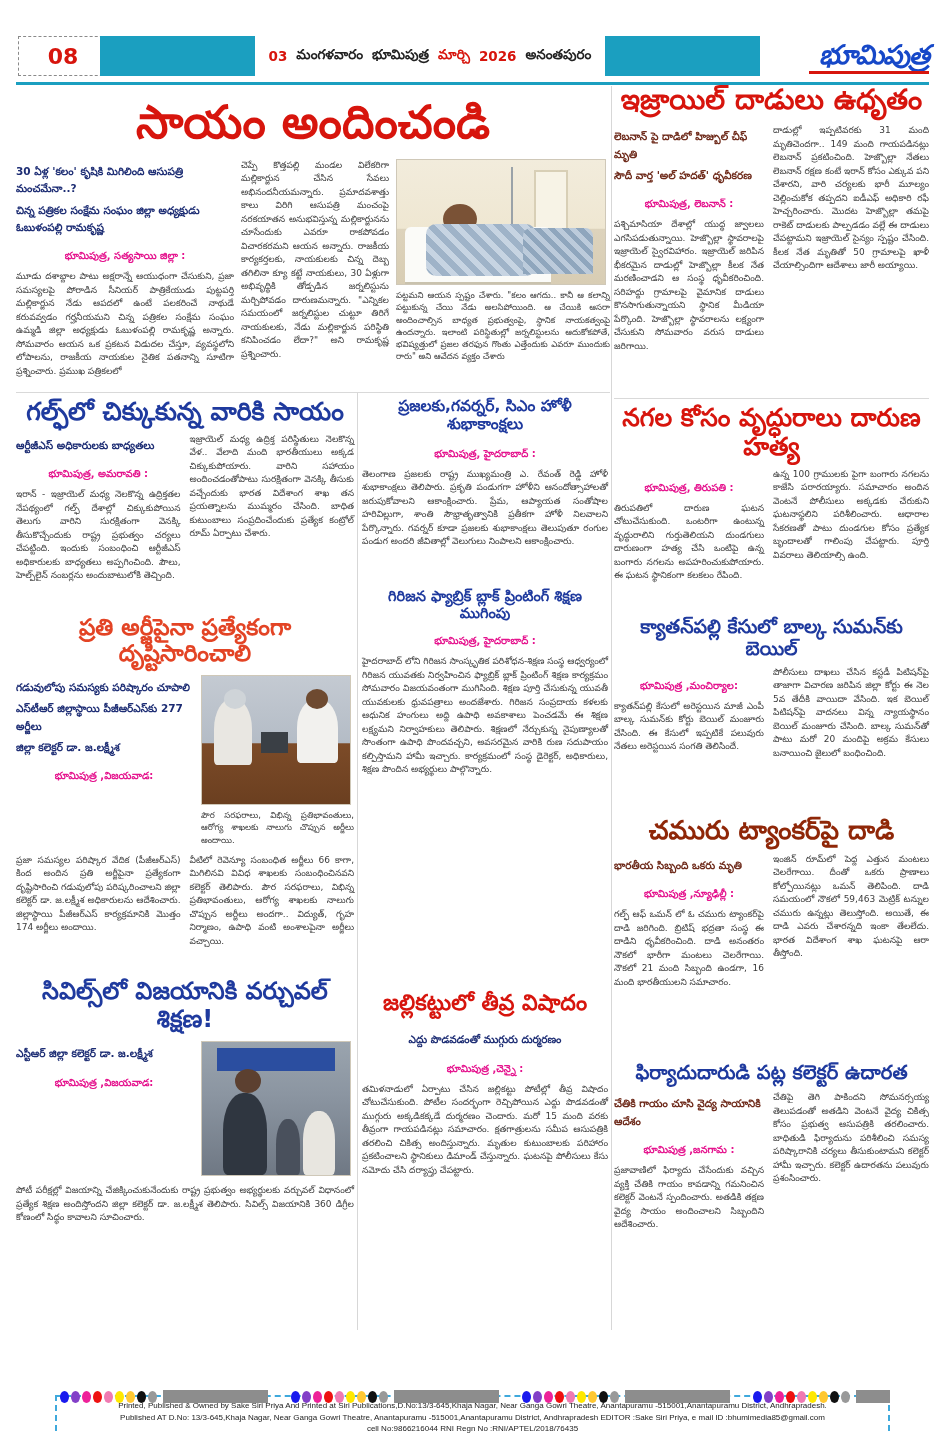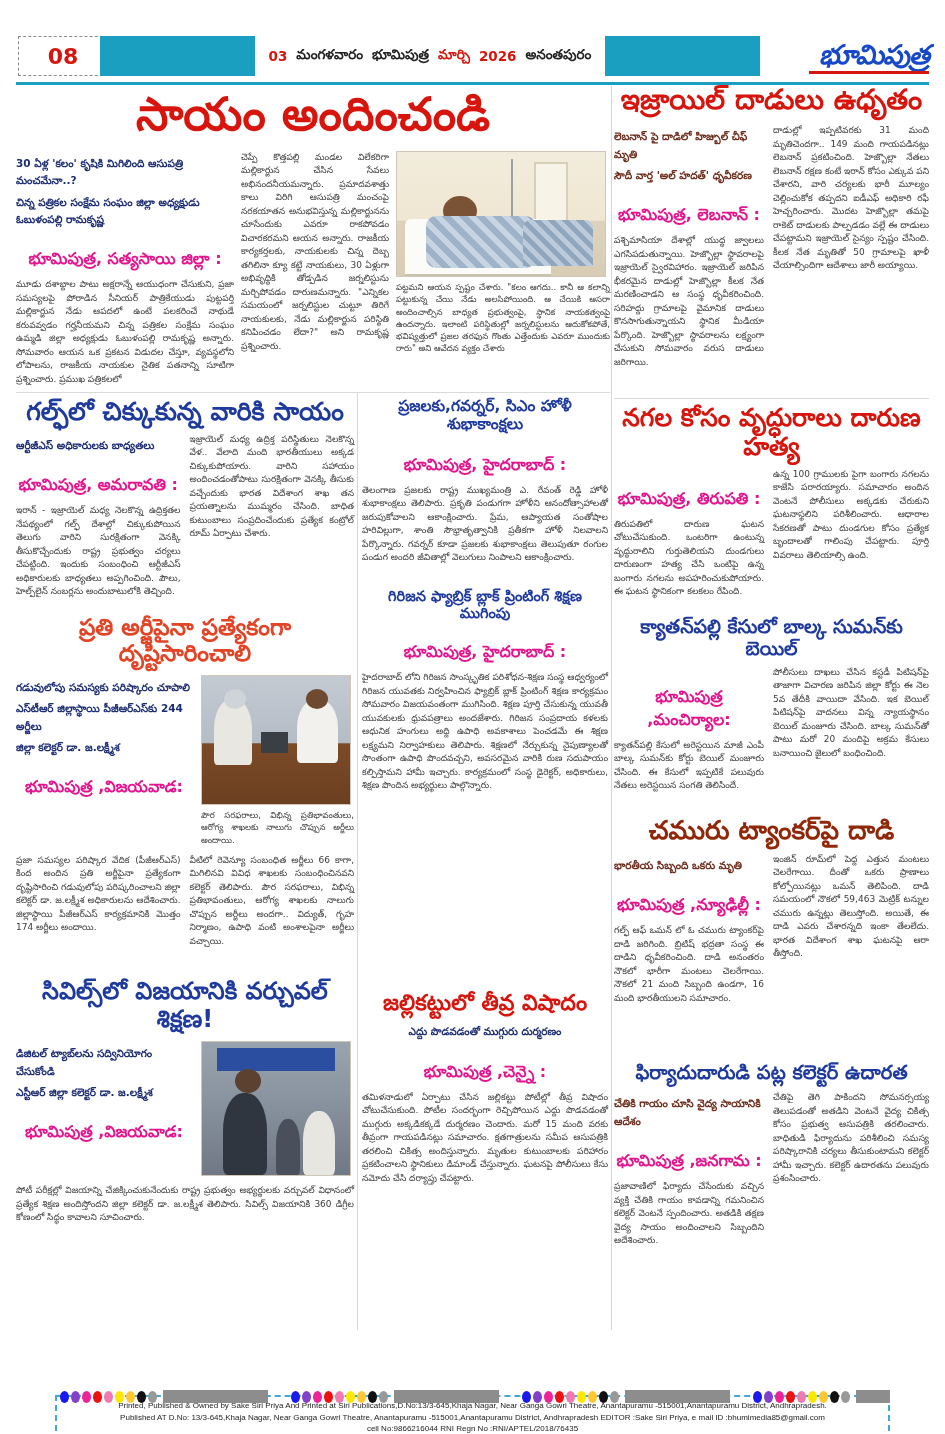--- a/index.html
+++ b/index.html
@@ -25,21 +25,21 @@
   .logo .u{width:120px;height:3px;background:var(--red);margin-top:3px;}
   .head-rule{position:absolute;left:16px;top:82px;width:913px;height:3px;background:var(--teal);}
 
   
   .article{position:absolute;}
   .hl{text-align:center;font-weight:800;line-height:1.15;}
   .hl.red{color:var(--red);} .hl.blue{color:var(--blue);}
   .hl.darkred{color:var(--darkred);} .hl.orange{color:var(--orange);}
   .sub{font-weight:bold;font-size:10.5px;line-height:1.65;color:var(--navy);margin:4px 0;}
   .sub.maroon{color:var(--maroon);}
-  .byline{font-weight:bold;font-size:16px;color:var(--pink);text-align:center;margin:21px 0 6px 0;}
+  .byline{font-weight:bold;font-size:10px;color:var(--pink);text-align:center;margin:14px 0 6px 0;}
   .bodytxt{font-size:9px;line-height:1.5;color:#3b3b3b;text-align:justify;}
   .cols{display:flex;gap:9px;}
   .cols .col{flex:1;}
   .vrule{position:absolute;width:1px;background:#d7d7d7;}
   .hrule{position:absolute;height:1px;background:#d9d9d9;}
 
   
   .photo{position:relative;overflow:hidden;border:1px solid #cfc8b8;}
   .ph-hospital{background:linear-gradient(#f2ecdc 0%,#efe7d2 55%,#ddd3bc 56%,#d8cdb4 100%);}
   .ph-hospital .door{position:absolute;right:18%;top:8%;width:16%;height:60%;background:#f7f3e6;border:2px solid #d8cfb6;}
@@ -96,21 +96,21 @@
     <div class="t">భూమిపుత్ర</div>
     <div class="u"></div>
   </div>
   <div class="head-rule"></div>
 
   <div class="vrule" style="left:357px;top:392px;height:938px;"></div>
   <div class="vrule" style="left:611px;top:86px;height:1244px;"></div>
   <div class="hrule" style="left:16px;top:392px;width:594px;"></div>
   <div class="hrule" style="left:614px;top:398px;width:315px;"></div>
 
-  <div class="article" style="left:16px;top:88px;width:594px;height:304px;">
+  <div class="article" style="left:16px;top:96px;width:594px;height:304px;">
     <div class="hl red" style="font-size:46px;">సాయం అందించండి</div>
     <div class="cols" style="margin-top:10px;gap:7px;">
       <div class="col" style="flex:0 0 218px;">
         <div class="sub">30 ఏళ్ల 'కలం' కృషికి మిగిలింది ఆసుపత్రి మంచమేనా..?</div>
         <div class="sub">చిన్న పత్రికల సంక్షేమ సంఘం జిల్లా అధ్యక్షుడు ఓబుళంపల్లి రామకృష్ణ</div>
         <div class="byline">భూమిపుత్ర, సత్యసాయి జిల్లా :</div>
         <div class="bodytxt">మూడు దశాబ్దాల పాటు అక్షరాన్నే ఆయుధంగా చేసుకుని, ప్రజా సమస్యలపై పోరాడిన సీనియర్ పాత్రికేయుడు పుట్టపర్తి మల్లికార్జున నేడు ఆపదలో ఉంటే పలకరించే నాథుడే కరువవ్వడం గర్హనీయమని చిన్న పత్రికల సంక్షేమ సంఘం ఉమ్మడి జిల్లా అధ్యక్షుడు ఓబుళంపల్లి రామకృష్ణ అన్నారు. సోమవారం ఆయన ఒక ప్రకటన విడుదల చేస్తూ, వ్యవస్థలోని లోపాలను, రాజకీయ నాయకుల నైతిక పతనాన్ని సూటిగా ప్రశ్నించారు. ప్రముఖ పత్రికలలో</div>
       </div>
       <div class="col" style="flex:0 0 148px;">
         <div class="bodytxt">చెప్పే కొత్తపల్లి మండల విలేకరిగా మల్లికార్జున చేసిన సేవలు అభినందనీయమన్నారు. ప్రమాదవశాత్తు కాలు విరిగి ఆసుపత్రి మంచంపై నరకయాతన అనుభవిస్తున్న మల్లికార్జునను చూసేందుకు ఎవరూ రాకపోవడం విచారకరమని ఆయన అన్నారు. రాజకీయ కార్యకర్తలకు, నాయకులకు చిన్న దెబ్బ తగిలినా క్యూ కట్టే నాయకులు, 30 ఏళ్లుగా అభివృద్ధికి తోడ్పడిన జర్నలిస్టును మర్చిపోవడం దారుణమన్నారు. "ఎన్నికల సమయంలో జర్నలిస్టుల చుట్టూ తిరిగే నాయకులకు, నేడు మల్లికార్జున పరిస్థితి కనిపించడం లేదా?" అని రామకృష్ణ ప్రశ్నించారు.</div>
@@ -175,21 +175,21 @@
         <div class="bodytxt">ఉన్న 100 గ్రాములకు పైగా బంగారు నగలను కాజేసి పరారయ్యారు. సమాచారం అందిన వెంటనే పోలీసులు అక్కడకు చేరుకుని ఘటనాస్థలిని పరిశీలించారు. ఆధారాల సేకరణతో పాటు దుండగుల కోసం ప్రత్యేక బృందాలతో గాలింపు చేపట్టారు. పూర్తి వివరాలు తెలియాల్సి ఉంది.</div>
       </div>
     </div>
   </div>
 
   <div class="article" style="left:16px;top:614px;width:338px;height:352px;">
     <div class="hl orange" style="font-size:23px;">ప్రతి అర్జీపైనా ప్రత్యేకంగా దృష్టిసారించాలి</div>
     <div class="cols" style="margin-top:8px;">
       <div class="col" style="flex:0 0 176px;">
         <div class="sub">గడువులోపు సమస్యకు పరిష్కారం చూపాలి</div>
-        <div class="sub">ఎస్‌టీఆర్ జిల్లాస్థాయి పీజీఆర్ఎస్‌కు 244 అర్జీలు</div>
+        <div class="sub">ఎస్‌టీఆర్ జిల్లాస్థాయి పీజీఆర్ఎస్‌కు 277 అర్జీలు</div>
         <div class="sub">జిల్లా కలెక్టర్ డా. జ.లక్ష్మీశ</div>
         <div class="byline">భూమిపుత్ర ,విజయవాడ:</div>
       </div>
       <div class="col">
         <div class="photo ph-meeting" style="width:150px;height:130px;">
           <div class="f f1"></div>
           <div class="h1"></div>
           <div class="laptop"></div>
           <div class="f f2"></div>
           <div class="h2"></div>
@@ -237,21 +237,20 @@
       <div class="col">
         <div class="bodytxt">ఇంజిన్ రూమ్‌లో పెద్ద ఎత్తున మంటలు చెలరేగాయి. దీంతో ఒకరు ప్రాణాలు కోల్పోయినట్లు ఒమన్ తెలిపింది. దాడి సమయంలో నౌకలో 59,463 మెట్రిక్ టన్నుల చమురు ఉన్నట్లు తెలుస్తోంది. అయితే, ఈ దాడి ఎవరు చేశారన్నది ఇంకా తేలలేదు. భారత విదేశాంగ శాఖ ఘటనపై ఆరా తీస్తోంది.</div>
       </div>
     </div>
   </div>
 
   <div class="article" style="left:16px;top:978px;width:338px;height:350px;">
     <div class="hl blue" style="font-size:24px;">సివిల్స్‌లో విజయానికి వర్చువల్ శిక్షణ!</div>
     <div class="cols" style="margin-top:8px;">
       <div class="col" style="flex:0 0 176px;">
-        <div class="sub">డిజిటల్ ట్యాబ్‌లను సద్వినియోగం చేసుకోండి</div>
         <div class="sub">ఎస్టీఆర్ జిల్లా కలెక్టర్ డా. జ.లక్ష్మీశ</div>
         <div class="byline">భూమిపుత్ర ,విజయవాడ:</div>
       </div>
       <div class="col">
         <div class="photo ph-hall" style="width:150px;height:135px;">
           <div class="banner"></div>
           <div class="f m3"></div>
           <div class="f m2"></div>
           <div class="f m1"></div>
           <div class="m1h"></div>
@@ -260,21 +259,21 @@
     </div>
     <div class="cols" style="margin-top:8px;">
       <div class="col">
         <div class="bodytxt">పోటీ పరీక్షల్లో విజయాన్ని చేజిక్కించుకునేందుకు రాష్ట్ర ప్రభుత్వం అభ్యర్థులకు వర్చువల్ విధానంలో ప్రత్యేక శిక్షణ అందిస్తోందని జిల్లా కలెక్టర్ డా. జ.లక్ష్మీశ తెలిపారు. సివిల్స్ విజయానికి 360 డిగ్రీల కోణంలో సిద్ధం కావాలని సూచించారు.</div>
       </div>
     </div>
   </div>
 
   <div class="article" style="left:362px;top:990px;width:246px;height:338px;">
     <div class="hl red" style="font-size:22px;">జల్లికట్టులో తీవ్ర విషాదం</div>
-    <div class="sub" style="text-align:center;margin-top:8px;">ఎద్దు పొడవడంతో ముగ్గురు దుర్మరణం</div>
+    <div class="sub" style="text-align:center;margin-top:16px;">ఎద్దు పొడవడంతో ముగ్గురు దుర్మరణం</div>
     <div class="byline">భూమిపుత్ర ,చెన్నై :</div>
     <div class="bodytxt">తమిళనాడులో ఏర్పాటు చేసిన జల్లికట్టు పోటీల్లో తీవ్ర విషాదం చోటుచేసుకుంది. పోటీల సందర్భంగా రెచ్చిపోయిన ఎద్దు పొడవడంతో ముగ్గురు అక్కడికక్కడే దుర్మరణం చెందారు. మరో 15 మంది వరకు తీవ్రంగా గాయపడినట్లు సమాచారం. క్షతగాత్రులను సమీప ఆసుపత్రికి తరలించి చికిత్స అందిస్తున్నారు. మృతుల కుటుంబాలకు పరిహారం ప్రకటించాలని స్థానికులు డిమాండ్ చేస్తున్నారు. ఘటనపై పోలీసులు కేసు నమోదు చేసి దర్యాప్తు చేపట్టారు.</div>
   </div>
 
   <div class="article" style="left:614px;top:1062px;width:315px;height:266px;">
     <div class="hl blue" style="font-size:19.5px;">ఫిర్యాదుదారుడి పట్ల కలెక్టర్ ఉదారత</div>
     <div class="cols" style="margin-top:7px;">
       <div class="col" style="flex:0 0 150px;">
         <div class="sub maroon">చేతికి గాయం చూసి వైద్య సాయానికి ఆదేశం</div>
         <div class="byline">భూమిపుత్ర ,జనగామ :</div>

